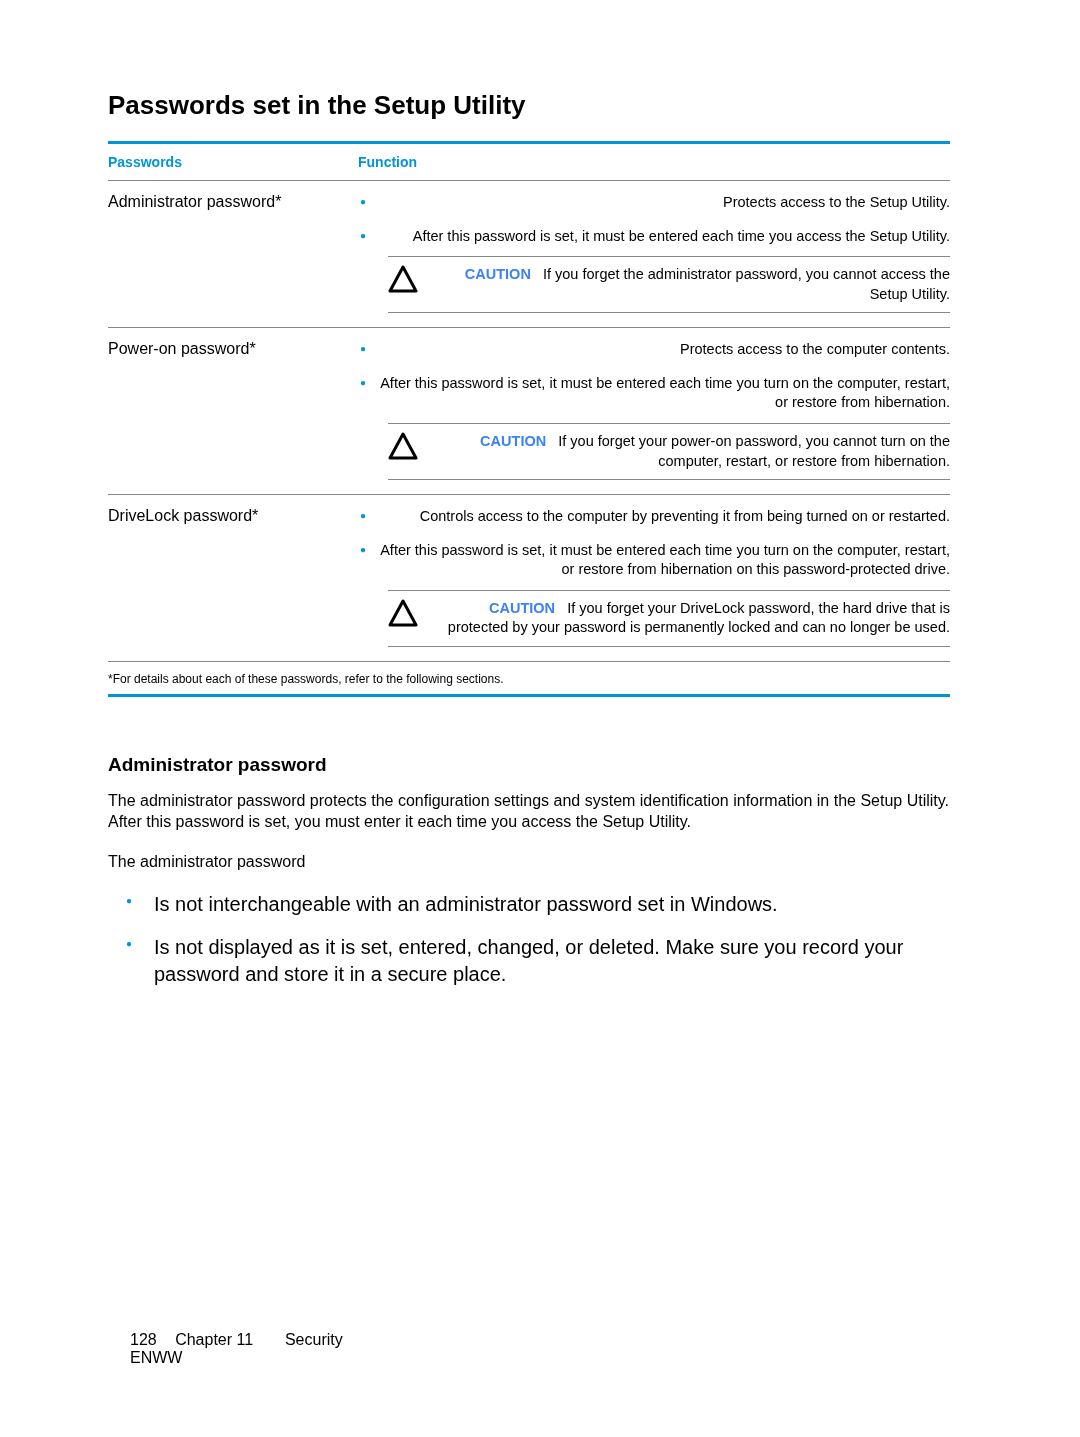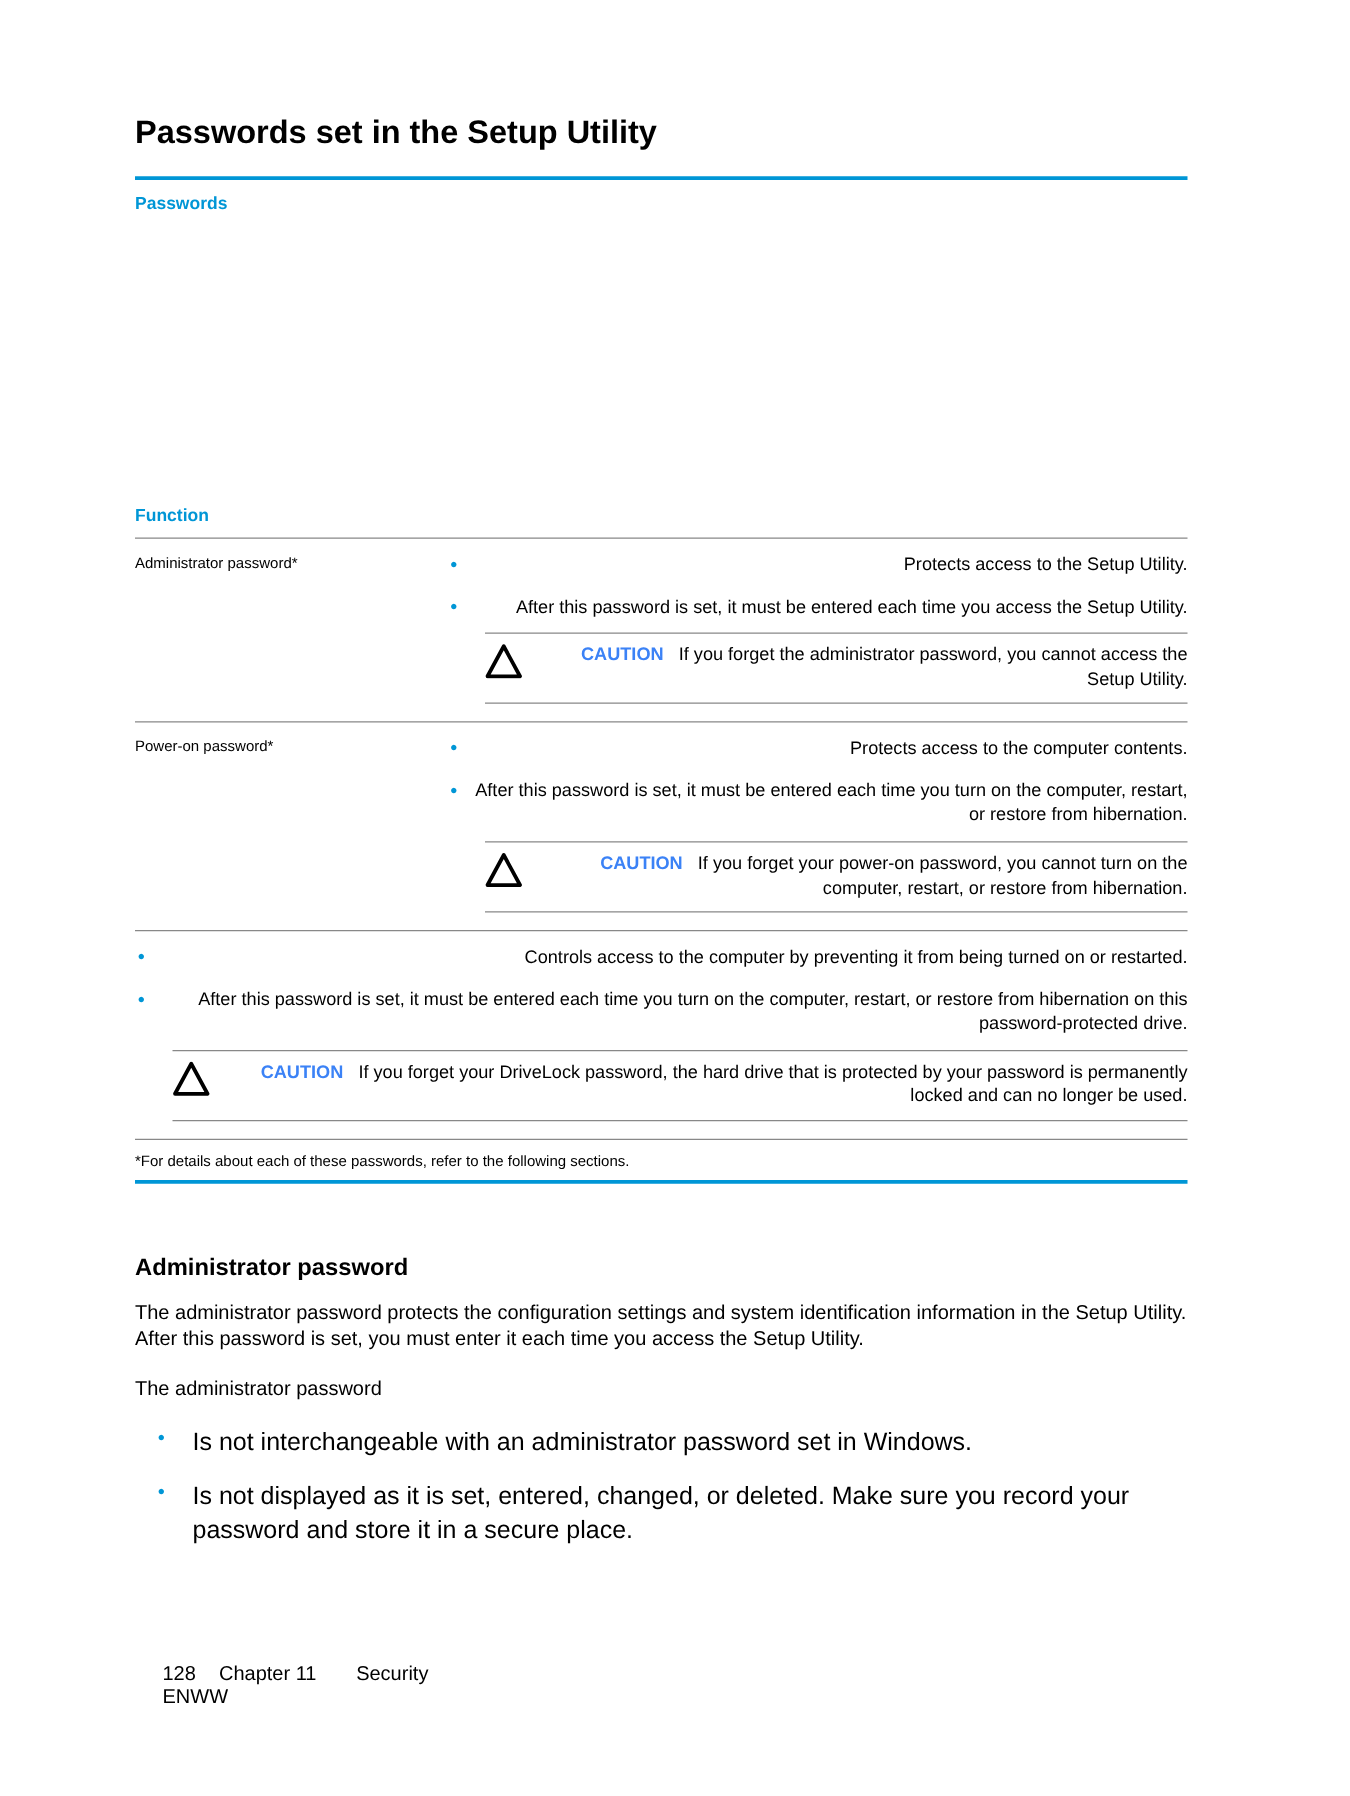--- a/index.html
+++ b/index.html
@@ -23,37 +23,36 @@
   }
   .table-wrap {
     border-top: 3px solid #0096d6;
     border-bottom: 3px solid #0096d6;
     padding-top: 10px;
   }
   .thead {
     display: flex;
     border-bottom: 1px solid #888;
     padding-bottom: 10px;
-    flex-direction: column;
   }
   .th {
     font-size: 14px;
     font-weight: bold;
     color: #0096d6;
   }
   .col-pw { width: 250px; flex: 0 0 250px; }
   .col-fn { flex: 1; }
   .row {
     display: flex;
     border-bottom: 1px solid #888;
     padding: 12px 0 14px 0;
   }
   .row:last-child { border-bottom: none; }
   .pw-name {
-    font-size: 12px;
+    font-size: 16px;
   }
   .fn-col {
     flex: 1;
     text-align: right;
   }
   ul.fn-list {
     margin: 0;
     padding: 0 0 0 22px;
     list-style: none;
   }
@@ -183,20 +182,21 @@
             <polygon points="15,2 28,26 2,26" fill="none" stroke="#000" stroke-width="3" stroke-linejoin="round"></polygon>
           </svg>
           <div class="caution-text">
             <span class="caution-label">CAUTION</span>&nbsp;&nbsp;&nbsp;<span>If you forget your power-on password, you cannot turn on the computer, restart, or restore from hibernation.</span>
           </div>
         </div>
       </div>
     </div>
 
     <div class="row">
+      <div class="col-pw pw-name">DriveLock password*</div>
       <div class="fn-col col-fn">
         <ul class="fn-list">
           <li>Controls access to the computer by preventing it from being turned on or restarted.</li>
           <li>After this password is set, it must be entered each time you turn on the computer, restart, or restore from hibernation on this password-protected drive.</li>
         </ul>
         <div class="caution-box">
           <svg width="30" height="28" viewBox="0 0 30 28">
             <polygon points="15,2 28,26 2,26" fill="none" stroke="#000" stroke-width="3" stroke-linejoin="round"></polygon>
           </svg>
           <div class="caution-text">

